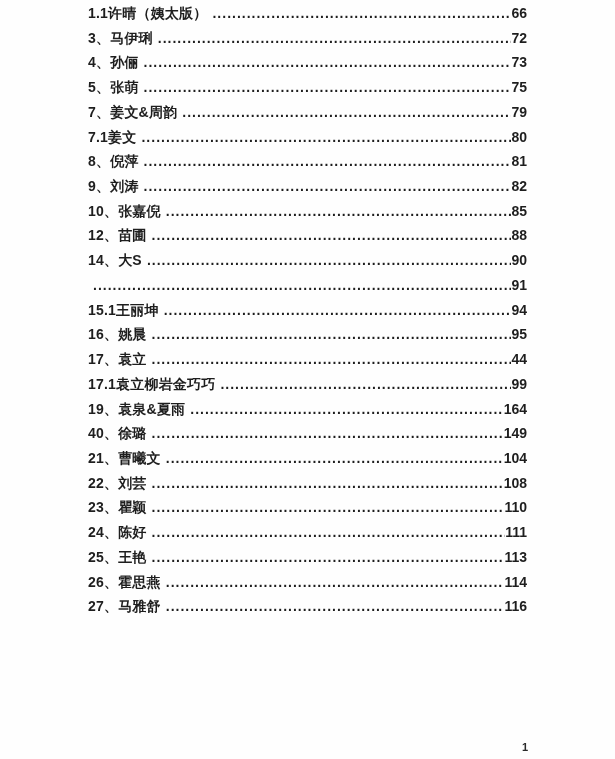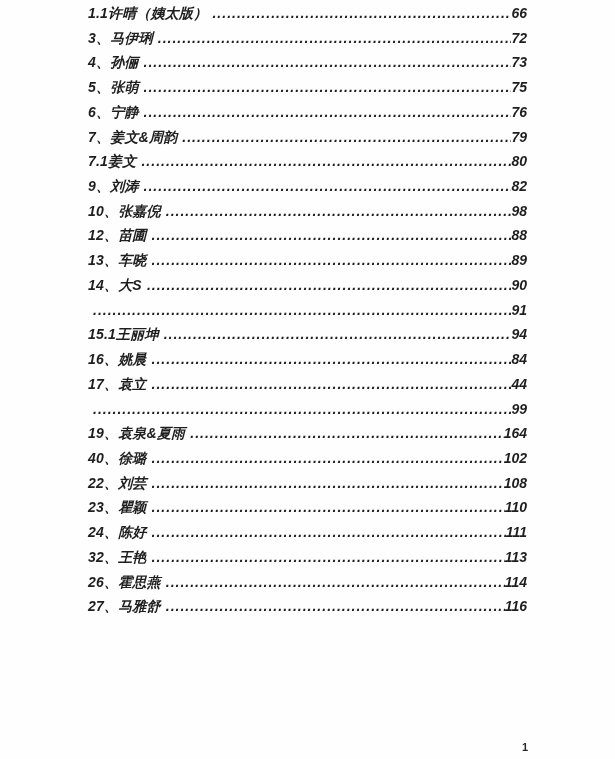--- a/index.html
+++ b/index.html
@@ -11,21 +11,20 @@
     position: relative;
     overflow: hidden;
   }
   .page {
     position: absolute;
     inset: 0;
     background: #fefefe;
   }
   .toc {
     padding: 1px 88px 0 88px;
-    font-style: italic;
   }
   .toc-row {
     display: flex;
     align-items: baseline;
     height: 24.73px;
     line-height: 24.73px;
     font-size: 14px;
     font-weight: 600;
     white-space: nowrap;
   }
@@ -81,63 +80,58 @@
     <span class="toc-leader"></span>
     <span class="toc-page">73</span>
   </div>
 
   <div class="toc-row">
     <span class="toc-label">5、张萌</span>
     <span class="toc-leader"></span>
     <span class="toc-page">75</span>
   </div>
 
-  <div class="toc-row">
-    <span class="toc-label">6、宁静</span>
-    <span class="toc-leader"></span>
-    <span class="toc-page">76</span>
-  </div>
 
   <div class="toc-row">
     <span class="toc-label">7、姜文&amp;周韵</span>
     <span class="toc-leader"></span>
     <span class="toc-page">79</span>
   </div>
 
   <div class="toc-row">
     <span class="toc-label">7.1姜文</span>
     <span class="toc-leader"></span>
     <span class="toc-page">80</span>
   </div>
 
+  <div class="toc-row">
+    <span class="toc-label">8、倪萍</span>
+    <span class="toc-leader"></span>
+    <span class="toc-page">81</span>
+  </div>
 
   <div class="toc-row">
     <span class="toc-label">9、刘涛</span>
     <span class="toc-leader"></span>
     <span class="toc-page">82</span>
   </div>
 
   <div class="toc-row">
     <span class="toc-label">10、张嘉倪</span>
     <span class="toc-leader"></span>
-    <span class="toc-page">98</span>
+    <span class="toc-page">85</span>
   </div>
 
 
   <div class="toc-row">
     <span class="toc-label">12、苗圃</span>
     <span class="toc-leader"></span>
     <span class="toc-page">88</span>
   </div>
 
-  <div class="toc-row">
-    <span class="toc-label">13、车晓</span>
-    <span class="toc-leader"></span>
-    <span class="toc-page">89</span>
-  </div>
 
   <div class="toc-row">
     <span class="toc-label">14、大S</span>
     <span class="toc-leader"></span>
     <span class="toc-page">90</span>
   </div>
 
   <div class="toc-row">
     <span class="toc-leader"></span>
     <span class="toc-page">91</span>
@@ -145,68 +139,74 @@
 
   <div class="toc-row">
     <span class="toc-label">15.1王丽坤</span>
     <span class="toc-leader"></span>
     <span class="toc-page">94</span>
   </div>
 
   <div class="toc-row">
     <span class="toc-label">16、姚晨</span>
     <span class="toc-leader"></span>
-    <span class="toc-page">84</span>
+    <span class="toc-page">95</span>
   </div>
 
   <div class="toc-row">
     <span class="toc-label">17、袁立</span>
     <span class="toc-leader"></span>
     <span class="toc-page">44</span>
   </div>
 
   <div class="toc-row">
+    <span class="toc-label">17.1袁立柳岩金巧巧</span>
     <span class="toc-leader"></span>
     <span class="toc-page">99</span>
   </div>
 
 
   <div class="toc-row">
     <span class="toc-label">19、袁泉&amp;夏雨</span>
     <span class="toc-leader"></span>
     <span class="toc-page">164</span>
   </div>
 
   <div class="toc-row">
     <span class="toc-label">40、徐璐</span>
     <span class="toc-leader"></span>
-    <span class="toc-page">102</span>
-  </div>
-
+    <span class="toc-page">149</span>
+  </div>
+
+  <div class="toc-row">
+    <span class="toc-label">21、曹曦文</span>
+    <span class="toc-leader"></span>
+    <span class="toc-page">104</span>
+  </div>
 
   <div class="toc-row">
     <span class="toc-label">22、刘芸</span>
     <span class="toc-leader"></span>
     <span class="toc-page">108</span>
   </div>
 
   <div class="toc-row">
     <span class="toc-label">23、瞿颖</span>
     <span class="toc-leader"></span>
     <span class="toc-page">110</span>
   </div>
 
   <div class="toc-row">
     <span class="toc-label">24、陈好</span>
     <span class="toc-leader"></span>
     <span class="toc-page">111</span>
   </div>
 
   <div class="toc-row">
-    <span class="toc-label">32、王艳</span>
+    <span class="toc-label">25、王艳</span>
     <span class="toc-leader"></span>
     <span class="toc-page">113</span>
   </div>
 
   <div class="toc-row">
     <span class="toc-label">26、霍思燕</span>
     <span class="toc-leader"></span>
     <span class="toc-page">114</span>
   </div>
 

